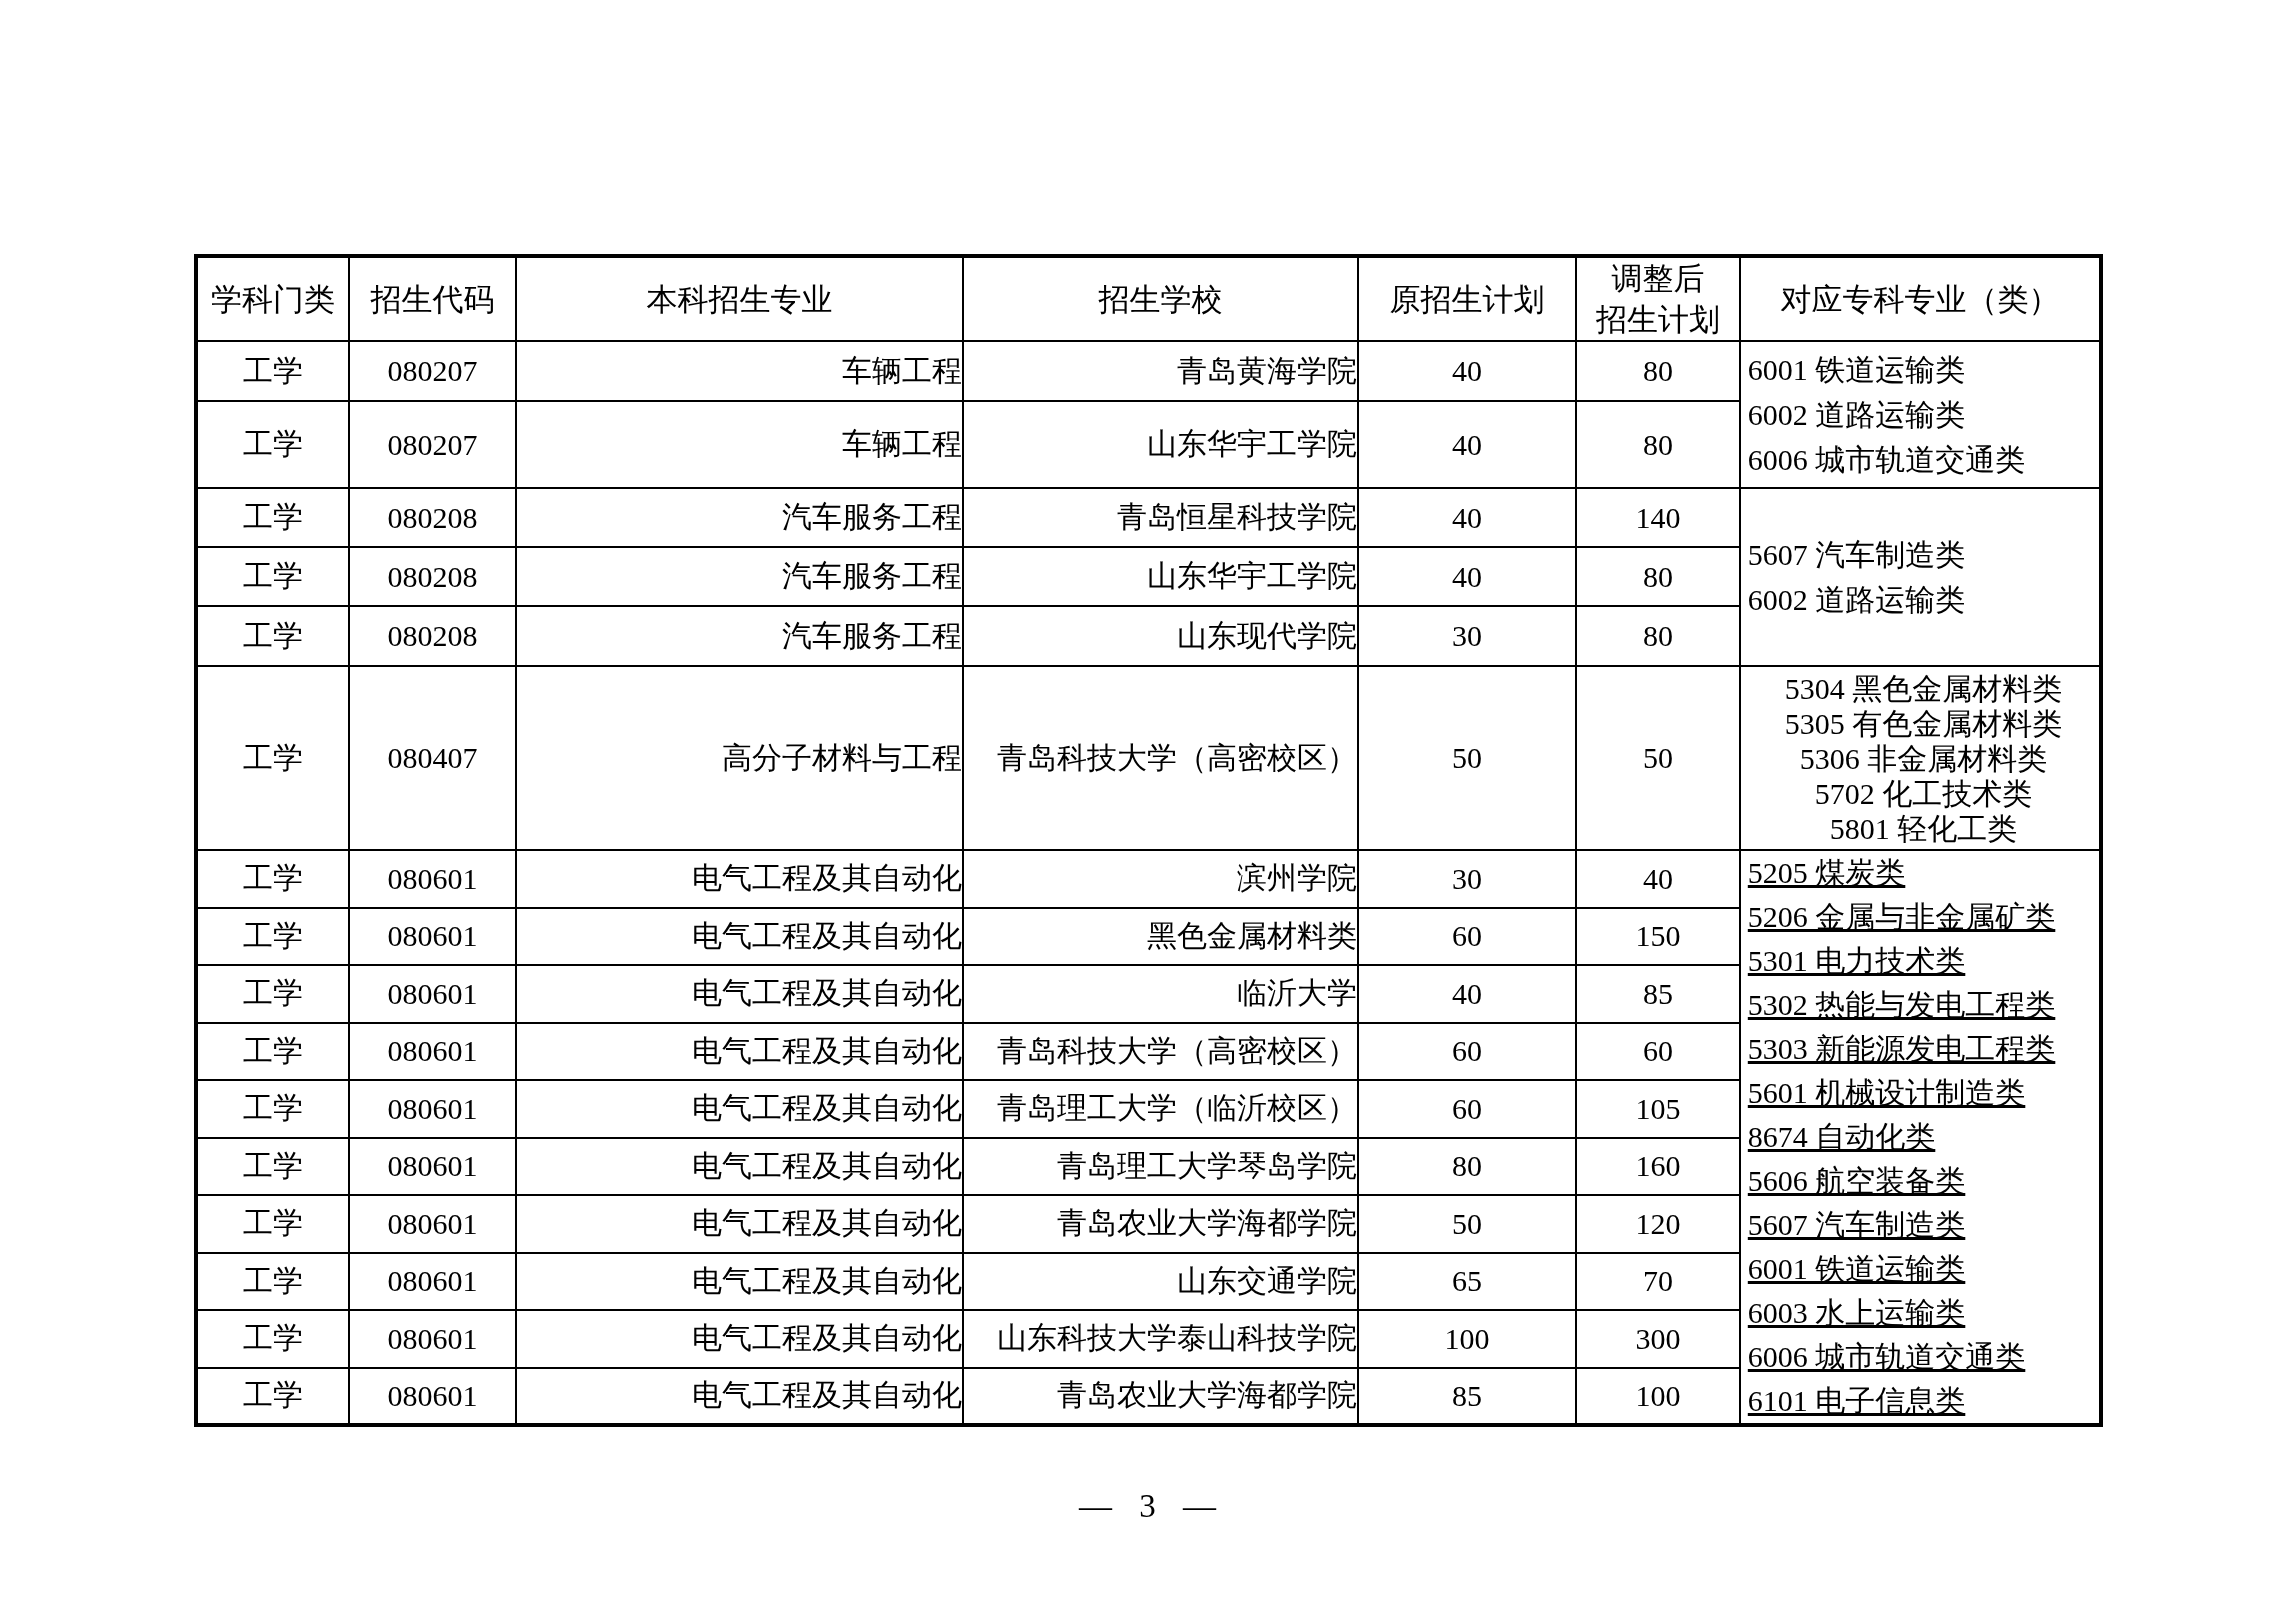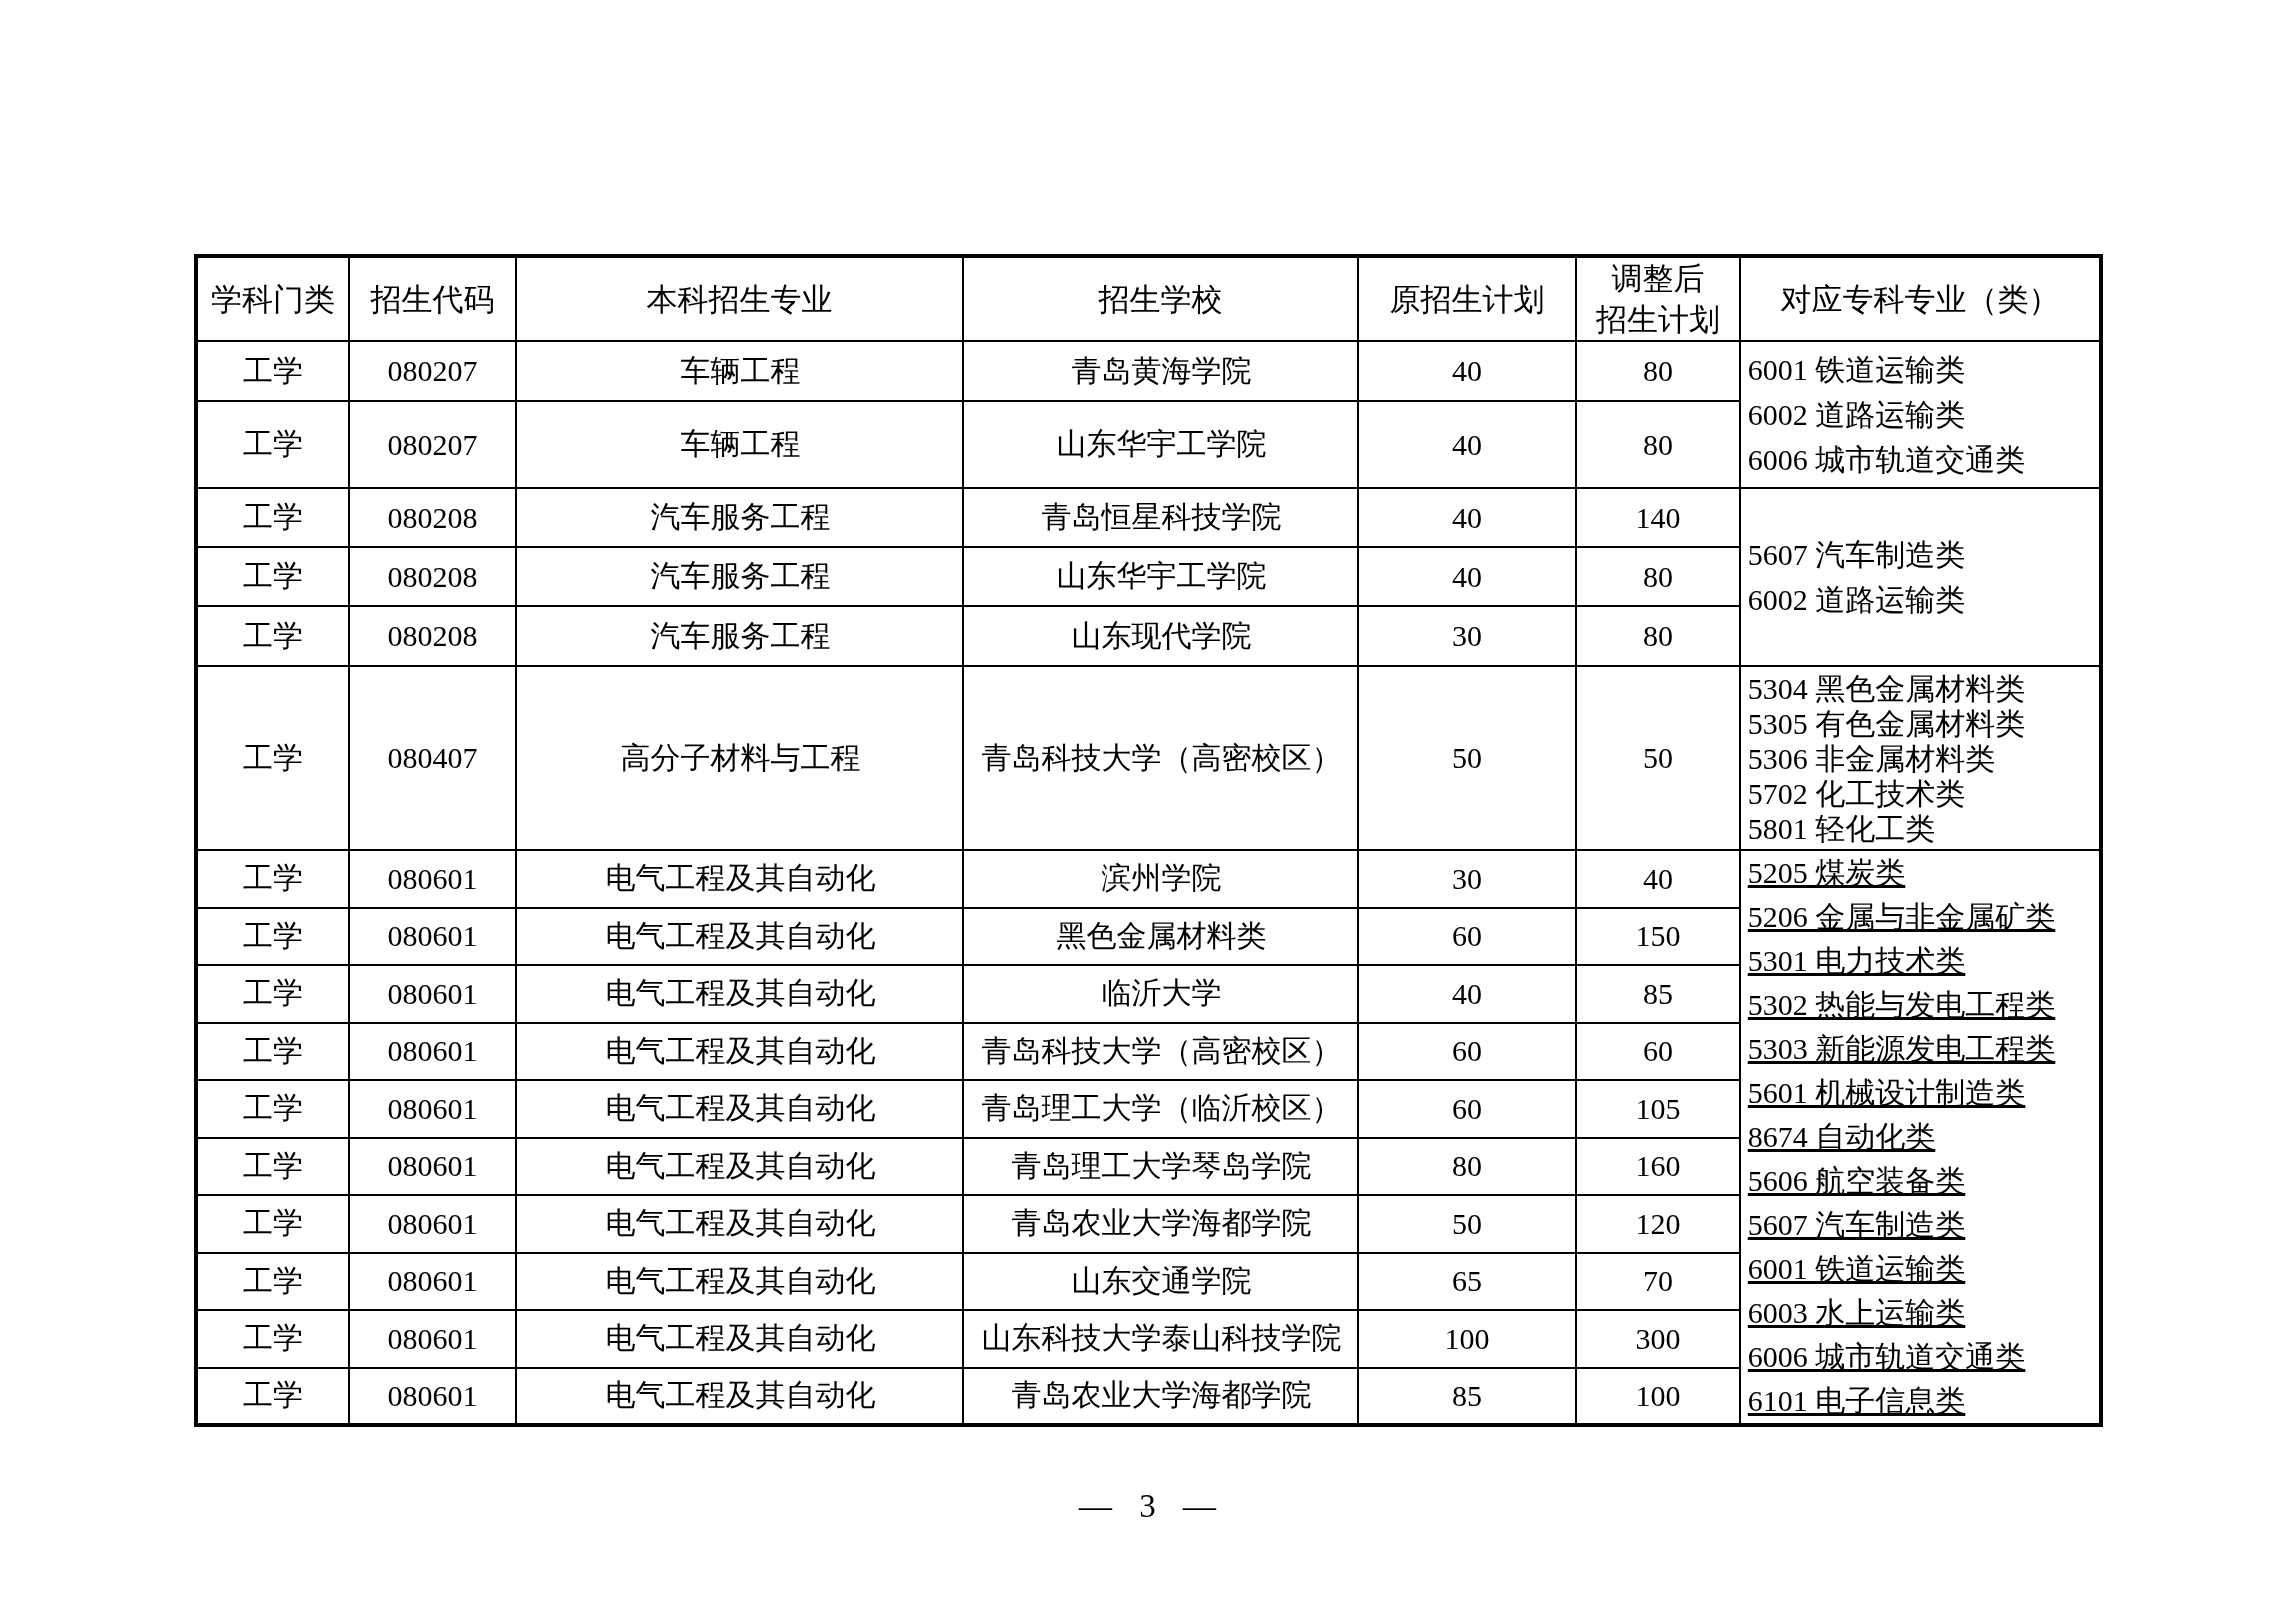--- a/index.html
+++ b/index.html
@@ -46,25 +46,25 @@
     text-align: center;
     vertical-align: middle;
     white-space: pre-line;
   }
   td {
     font-size: 30px;
     vertical-align: middle;
     background: #ffffff;
   }
   td.col-category, td.col-code, td.col-original, td.col-adjusted { text-align: center; }
-  td.col-major, td.col-school { text-align: center; padding-left: 2px; }
+  td.col-major, td.col-school { text-align: right; padding-left: 2px; }
   td.col-spec { text-align: left; padding-left: 6.8px; vertical-align: middle; }
   .spec-line { white-space: nowrap; line-height: 44px; }
   td.spec-0 .spec-line, td.spec-1 .spec-line { line-height: 45px; }
-  td.spec-2 .spec-line { line-height: 35px; }
+  td.spec-2 .spec-line { line-height: 35px; text-align: center; }
   td.spec-3 .spec-line { line-height: 44px; text-decoration: underline; }
 
   tbody tr { height: 57px; }
   tbody tr:nth-child(1) { height: 60px; }
   tbody tr:nth-child(2) { height: 87px; }
   tbody tr:nth-child(3) { height: 59px; }
   tbody tr:nth-child(4) { height: 59px; }
   tbody tr:nth-child(5) { height: 60px; }
   tbody tr:nth-child(6) { height: 184px; }
 

